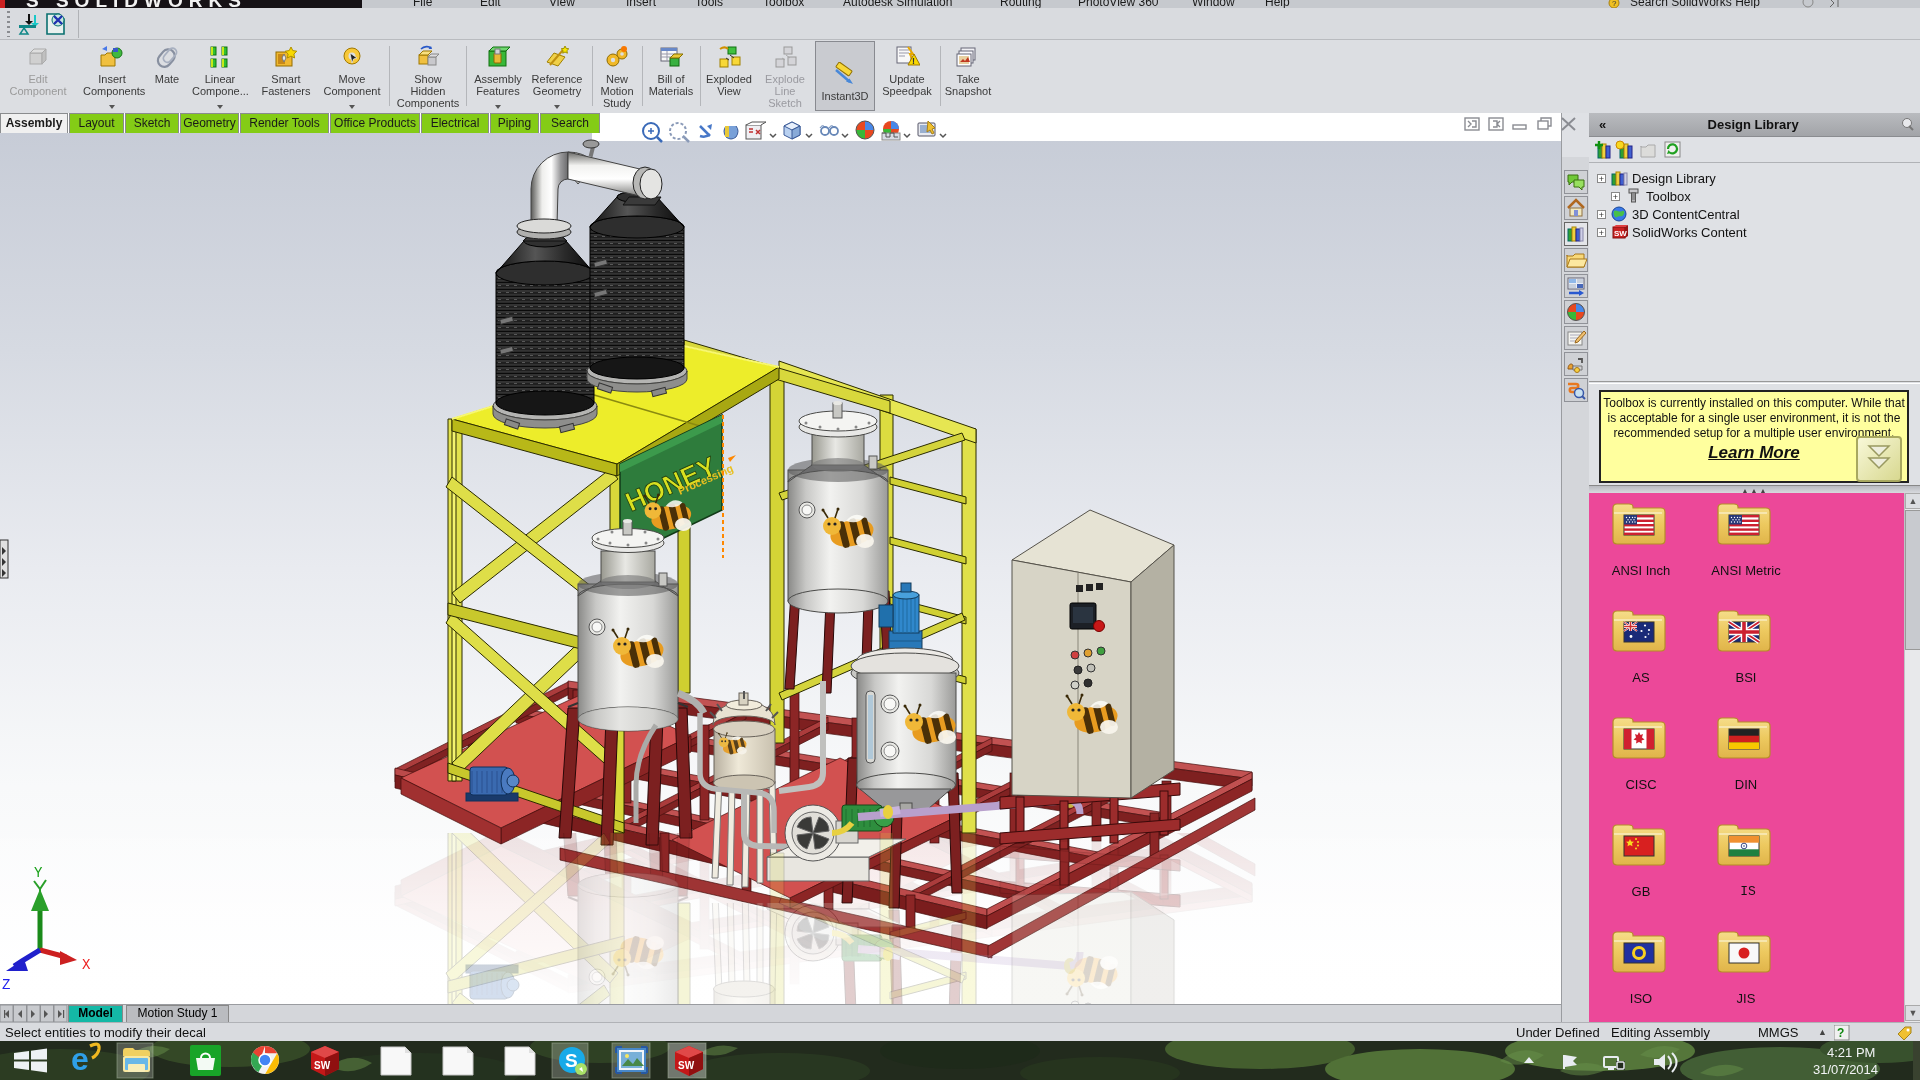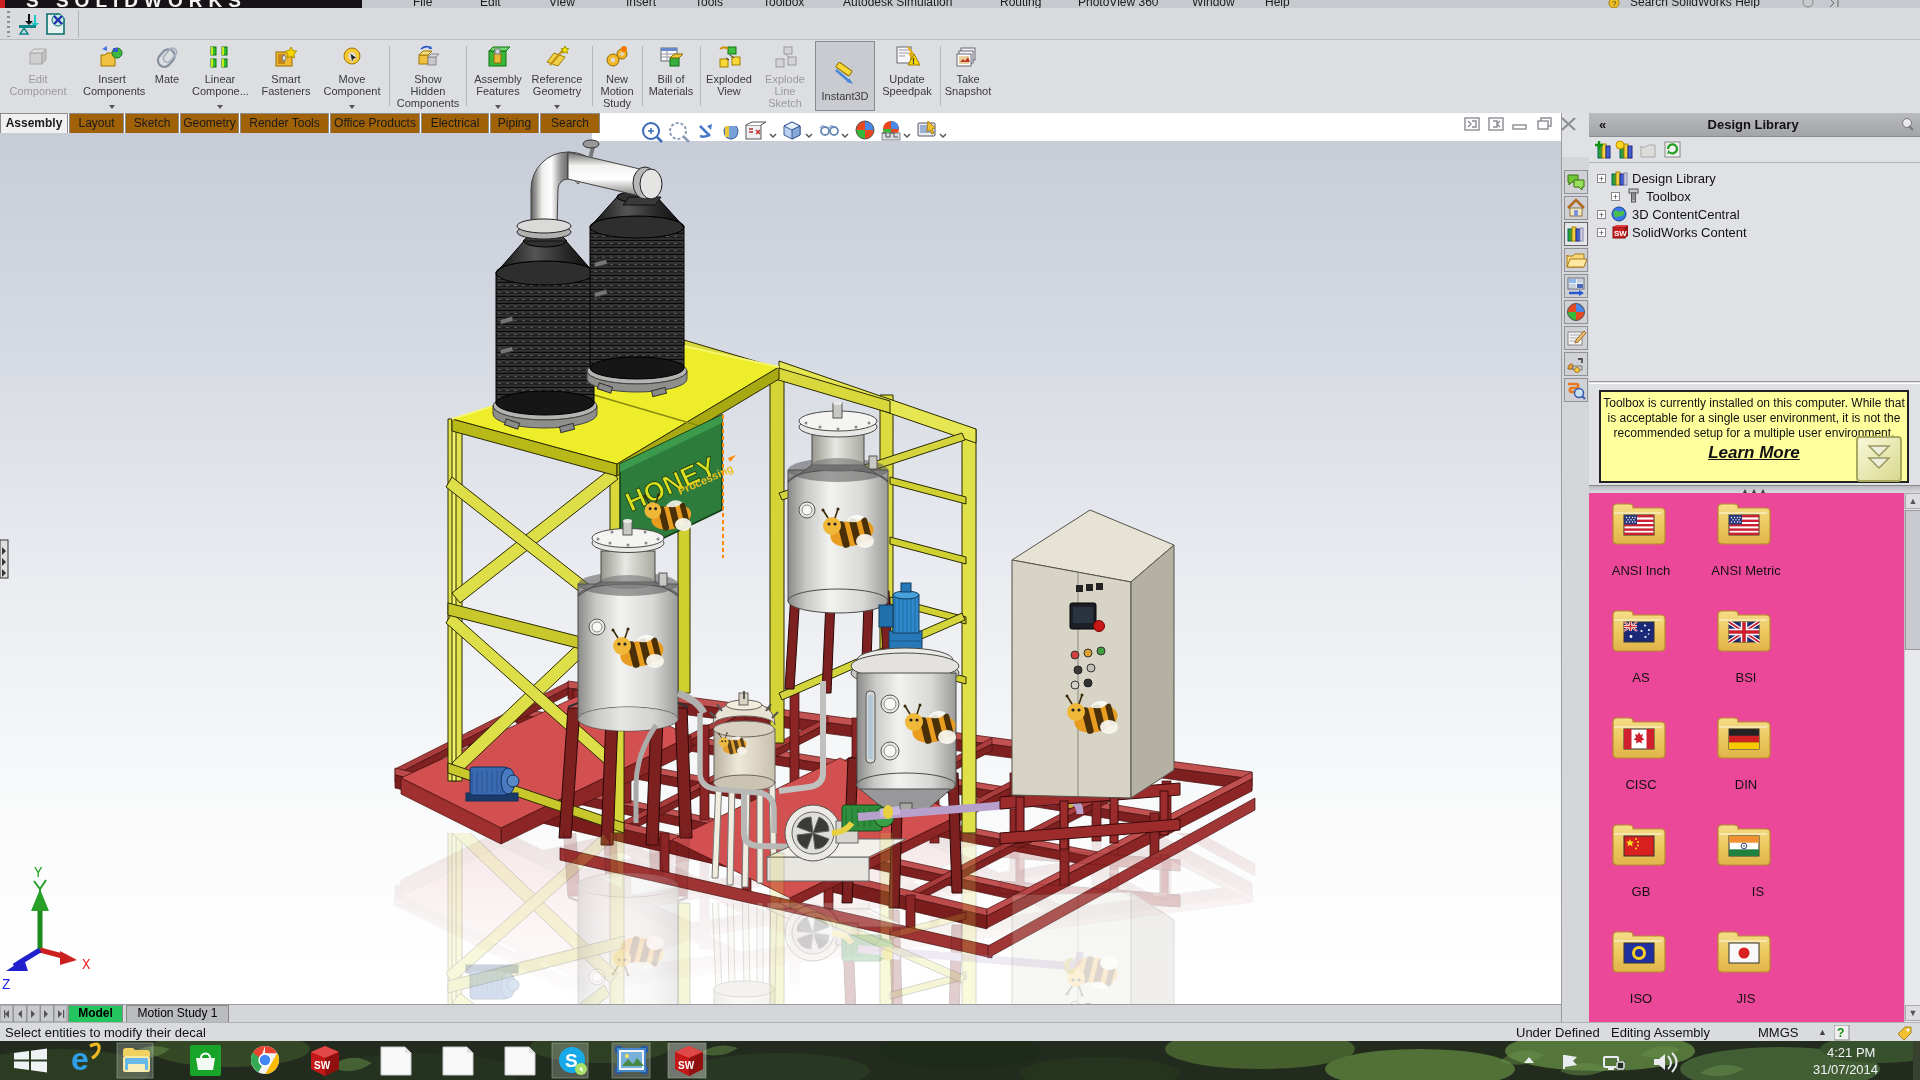--- a/index.html
+++ b/index.html
@@ -19,21 +19,21 @@
 
 
 #ribbon { left:0; top:40px; width:1920px; height:73px; background:#dcdee2; }
 .rbtn { position:absolute; top:2px; height:69px; text-align:center; font-size:11px; color:#3a3a3a; line-height:12px; }
 .rbtn .ric { position:relative; margin:3px auto 2px auto; width:26px; height:26px; }
 .rsep { position:absolute; top:6px; width:1px; height:60px; background:#b4b6ba; }
 .dropar { position:absolute; bottom:2px; left:50%; margin-left:-3px; width:0; height:0; border-left:3px solid transparent; border-right:3px solid transparent; border-top:4px solid #555; }
 
 
 #tabbar { left:0; top:113px; width:1561px; height:20px; background:#ffffff; z-index:3; }
-.ctab { position:absolute; top:0; height:20px; background:#a16207; border:1px solid #8a8c8e; border-bottom:none; color:#1a1a1a; font-size:12px; text-align:center; line-height:19px; }
+.ctab { position:absolute; top:0; height:20px; background:#84cc16; border:1px solid #8a8c8e; border-bottom:none; color:#1a1a1a; font-size:12px; text-align:center; line-height:19px; }
 .ctab.active { background:#f0f0f0; font-weight:bold; }
 
 
 #viewport { left:0; top:133px; width:1561px; height:871px; z-index:4; background:linear-gradient(180deg,#c7ccd7 0%, #d3d7e0 18%, #e4e7ec 45%, #f6f7f9 70%, #fdfdfe 100%); }
 
 
 #rpanel { left:1561px; top:113px; width:359px; height:909px; background:#dfe1e5; border-left:1px solid #9a9ca0; }
 #rtabs { left:0px; top:44px; width:27px; height:865px; background:#d4d6da; }
 .rtab { position:absolute; left:2px; width:24px; height:24px; background:#cfd1d5; border:1px solid #909298; }
 #rphead { left:27px; top:0px; width:332px; height:24px; background:linear-gradient(180deg,#b9bbbf,#a2a4a8); border-bottom:1px solid #8a8c90; color:#111; font-size:13px; font-weight:bold; text-align:center; line-height:23px; }
@@ -1101,21 +1101,21 @@
             <use href="#flagJP" x="140" y="450"></use>
         </g>
       </svg>
       <div class="flabel" style="left:-3px; top:70px;">ANSI Inch</div>
       <div class="flabel" style="left:102px; top:70px;">ANSI Metric</div>
       <div class="flabel" style="left:-3px; top:177px;">AS</div>
       <div class="flabel" style="left:102px; top:177px;">BSI</div>
       <div class="flabel" style="left:-3px; top:284px;">CISC</div>
       <div class="flabel" style="left:102px; top:284px;">DIN</div>
       <div class="flabel" style="left:-3px; top:391px;">GB</div>
-      <div class="flabel" style="left:114px; top:391px;">IS</div>
+      <div class="flabel" style="left:104px; top:391px;font-family:Liberation Mono, monospace;">IS</div>
       <div class="flabel" style="left:-3px; top:498px;">ISO</div>
       <div class="flabel" style="left:102px; top:498px;">JIS</div>
     </div>
     <div class="abs" id="vscroll">
       <div class="abs" style="left:0px; top:0px; width:16px; height:16px; background:#dcdee2; border:1px solid #aaa; text-align:center; font-size:9px; color:#555; line-height:15px;">▲</div>
       <div class="abs" style="left:0px; top:17px; width:16px; height:140px; background:#c8cacf; border:1px solid #999;"></div>
       <div class="abs" style="left:0px; top:512px; width:16px; height:16px; background:#dcdee2; border:1px solid #aaa; text-align:center; font-size:9px; color:#555; line-height:15px;">▼</div>
     </div>
   </div>
 
@@ -1129,21 +1129,21 @@
           <rect x="54" y="0" width="13" height="17" fill="#c8cace" stroke="#909296"></rect>
       <g fill="#555">
             <path d="M9,5 l-4,4 4,4 Z M4,5 v8 h1.2 v-8 Z"></path>
             <path d="M22,5 l-4,4 4,4 Z"></path>
             <path d="M31,5 l4,4 -4,4 Z"></path>
             <path d="M58,5 l4,4 -4,4 Z M63,5 v8 h1.2 v-8 Z"></path>
             <path d="M44,5 l4,4 -4,4 Z"></path>
           </g>
         </g>
     </svg>
-    <div class="abs" style="left:68px; top:0px; width:55px; height:18px; background:#22c55e; border:1px solid #888; border-bottom:none; text-align:center; font-size:12px; font-weight:bold;">Model</div>
+    <div class="abs" style="left:68px; top:0px; width:55px; height:18px; background:#14b8a6; border:1px solid #888; border-bottom:none; text-align:center; font-size:12px; font-weight:bold;">Model</div>
     <div class="abs" style="left:126px; top:0px; width:103px; height:18px; background:#babcc0; border:1px solid #888; border-bottom:none; text-align:center; font-size:12px;">Motion Study 1</div>
   </div>
 
   <div class="abs" id="statusbar">
     <span class="abs" style="left:5px; top:2px;">Select entities to modify their decal</span>
     <span class="abs" style="left:1516px; top:2px;">Under Defined</span>
     <span class="abs" style="left:1611px; top:2px;">Editing Assembly</span>
     <span class="abs" style="left:1758px; top:2px;">MMGS</span>
     <span class="abs" style="left:1818px; top:4px; font-size:9px; color:#444;">▲</span>
     <svg class="abs" style="left:1834px; top:2px;" width="16" height="16">

